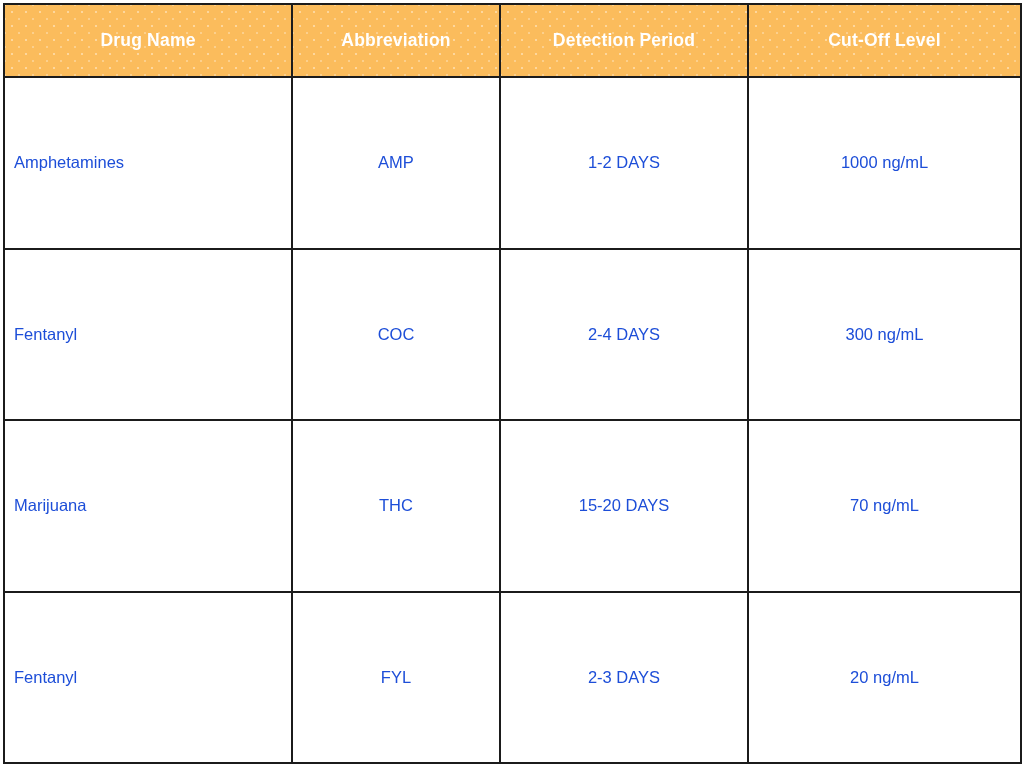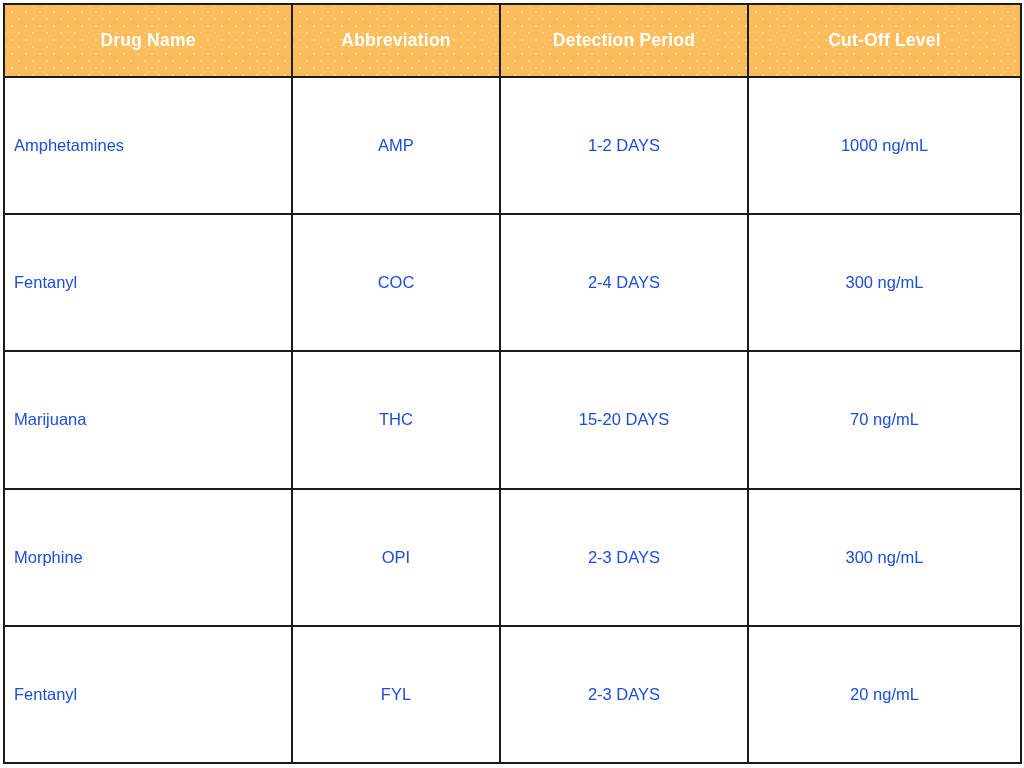--- a/index.html
+++ b/index.html
@@ -100,26 +100,20 @@
           <td>2-4 DAYS</td>
           <td>300 ng/mL</td>
         </tr>
         <tr>
           <td class="name-cell">Marijuana</td>
           <td>THC</td>
           <td>15-20 DAYS</td>
           <td>70 ng/mL</td>
         </tr>
         <tr>
-          <td class="name-cell">Morphine</td>
-          <td>OPI</td>
-          <td>2-3 DAYS</td>
-          <td>300 ng/mL</td>
-        </tr>
-        <tr>
           <td class="name-cell">Fentanyl</td>
           <td>FYL</td>
           <td>2-3 DAYS</td>
           <td>20 ng/mL</td>
         </tr>
       </tbody>
   </table>
 </div>
 
 </body></html>

